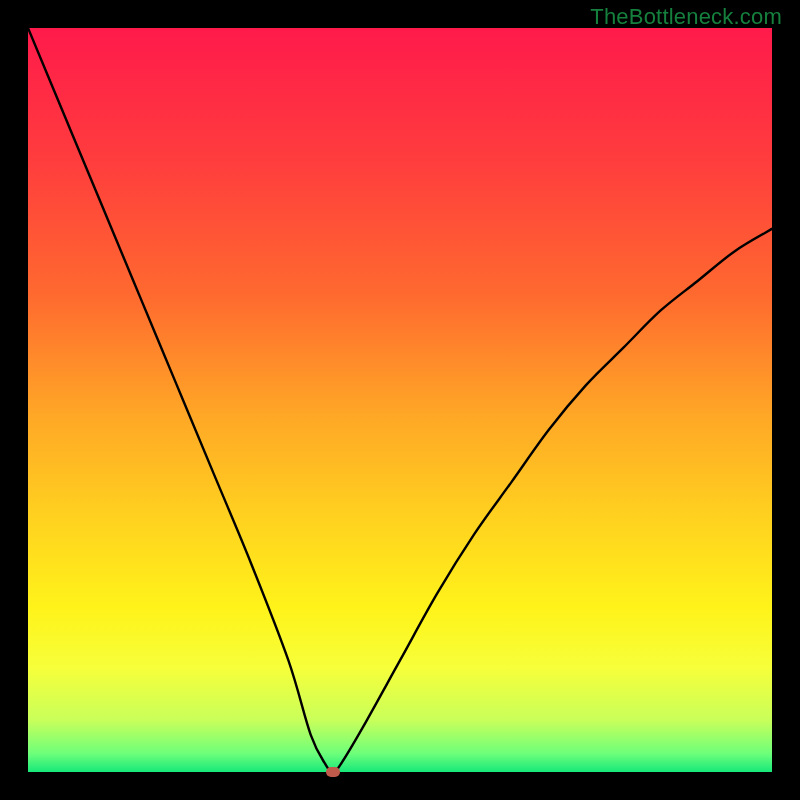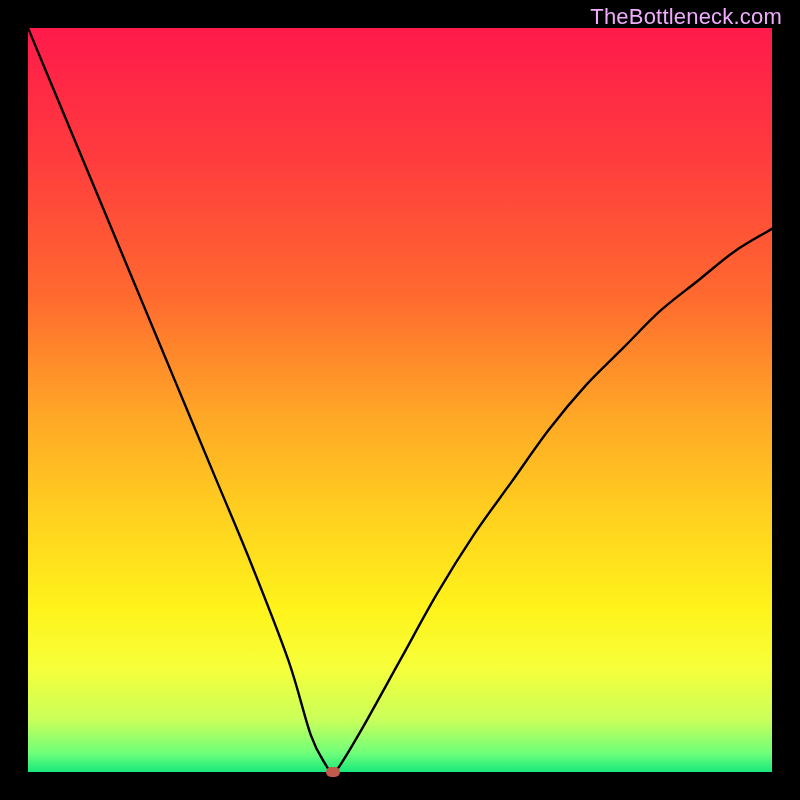--- a/index.html
+++ b/index.html
@@ -14,21 +14,21 @@
   .frame {
     position: relative;
     width: 800px;
     height: 800px;
     background: #000;
   }
   .watermark {
     position: absolute;
     top: 4px;
     right: 18px;
-    color: #f0abfc;
+    color: #15803d;
     font-size: 22px;
     font-weight: 500;
     letter-spacing: 0.2px;
     user-select: none;
   }
   .plot {
     position: absolute;
     left: 28px;
     top: 28px;
     width: 744px;

